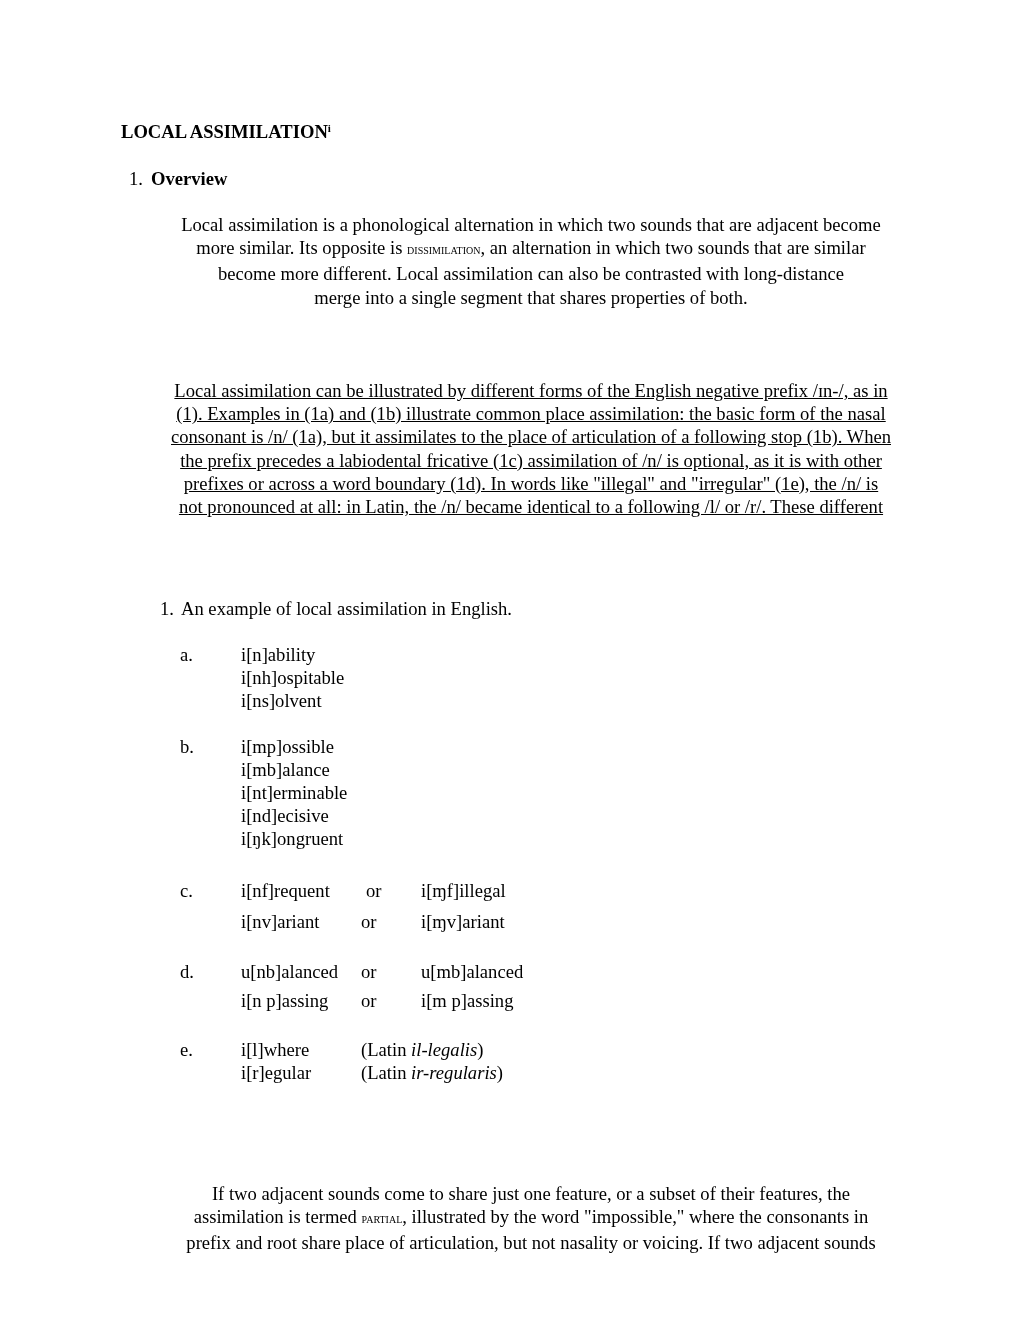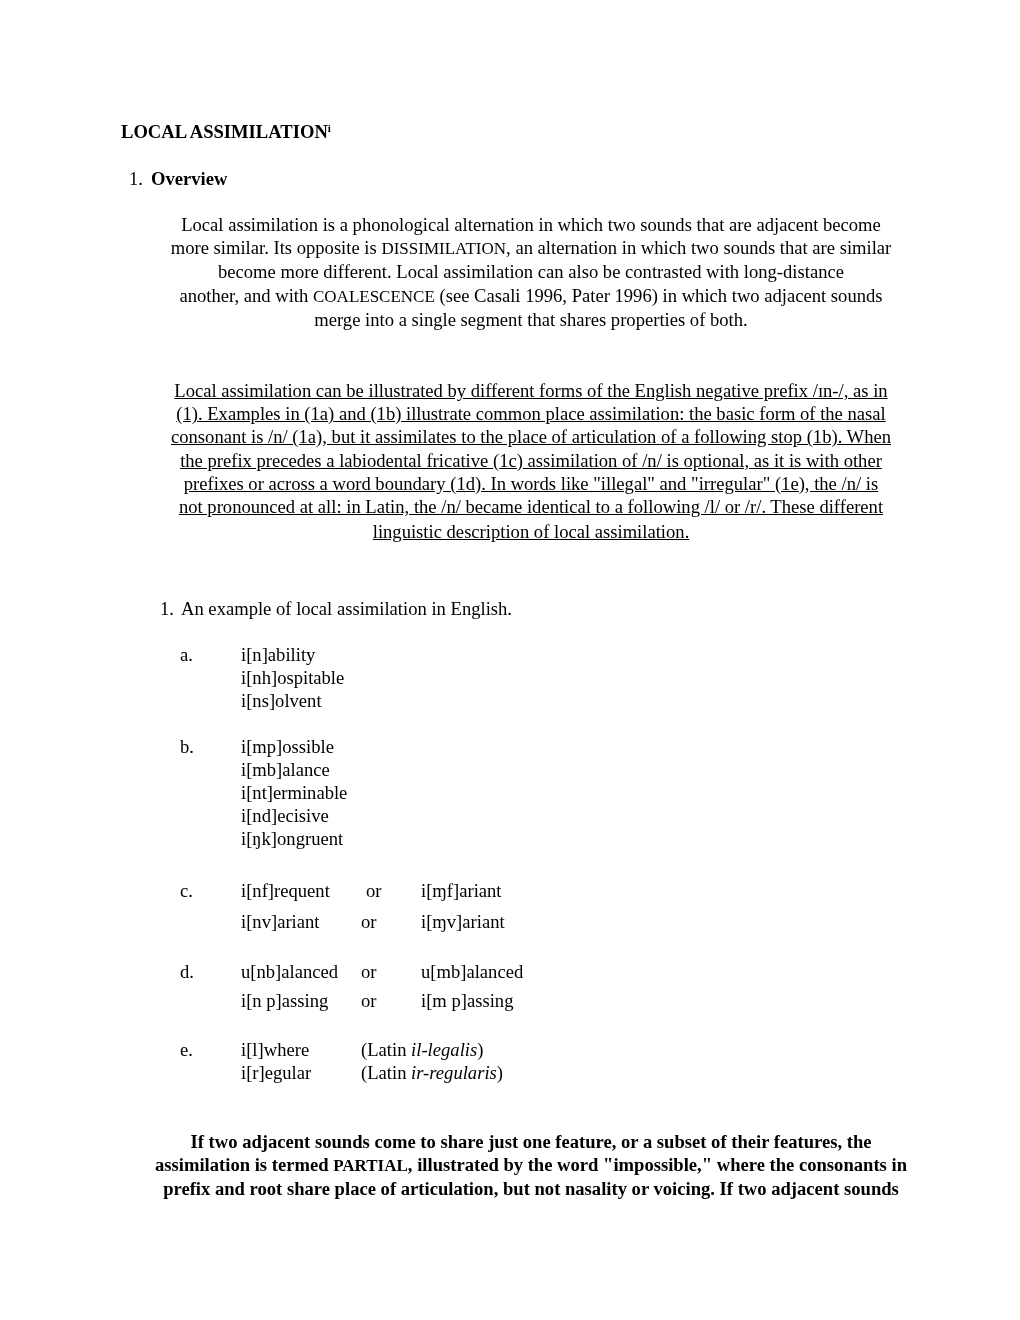--- a/index.html
+++ b/index.html
@@ -10,60 +10,58 @@
     font-size: 18.6px;
   }
   .abs { position: absolute; text-align: center; }
   .title { left: 121px; top: 121px; font-weight: bold; font-size: 18.6px; }
   .title sup { font-size: 11px; vertical-align: 6px; font-weight: bold; }
   .sec { left: 121px; top: 168px; }
   .sec .num { display: inline-block; width: 30px; }
   .sec .lbl { font-weight: bold; }
   .para { left: 121px; width: 800px; line-height: 23.2px; margin-left: 10px; }
   .para p { margin: 0; white-space: nowrap; }
-  .sc { font-variant: small-caps; font-size: 17px; text-transform: uppercase; }
+  .sc { font-variant: small-caps; font-size: 10px; text-transform: uppercase; }
   .p1 { top: 213px; }
   .p2 { top: 379px; text-decoration: underline; }
   .p2 p.tall { line-height: 27px; }
   .ex-head { left: 153px; top: 598px; }
   .ex-head .num { display: inline-block; width: 28px; }
   .row { position: absolute; white-space: nowrap; }
   .letter { position: absolute; left: 180px; }
   .c1 { position: absolute; left: 241px; }
   .c2 { position: absolute; left: 361px; }
   .c3 { position: absolute; left: 421px; }
   .c2b { position: absolute; left: 366px; }
   .it { font-style: italic; }
-  .p3 { top: 1130px; font-weight: bold; }
+  .p3 { top: 1182px; }
 </style>
 </head>
 <body>
 
 <div class="abs title"><span>LOCAL ASSIMILATION</span><sup>i</sup></div>
 
 <div class="abs sec">
   <span class="num">1.</span><span class="lbl">Overview</span>
 </div>
 
 <div class="abs para p1">
   <p>Local assimilation is a phonological alternation in which two sounds that are adjacent become</p>
   <p><span>more similar.  Its opposite is </span><span class="sc">dissimilation</span><span>, an alternation in which two sounds that are similar</span></p>
   <p>become more different.  Local assimilation can also be contrasted with long-distance</p>
-  <p><span>another, and with </span><span class="sc">coalescence</span><span> (see Casali 1996, Pater 1996) in which two adjacent sounds</span></p>
   <p>merge into a single segment that shares properties of both.</p>
 </div>
 
 <div class="abs para p2">
   <p>Local assimilation can be illustrated by different forms of the English negative prefix /ɪn-/, as in</p>
   <p>(1).  Examples in (1a) and (1b) illustrate common place assimilation:  the basic form of the nasal</p>
   <p>consonant is /n/ (1a), but it assimilates to the place of articulation of a following stop (1b).  When</p>
   <p>the prefix precedes a labiodental fricative (1c) assimilation of /n/ is optional, as it is with other</p>
   <p>prefixes or across a word boundary (1d).  In words like "illegal" and "irregular" (1e), the /n/ is</p>
   <p>not pronounced at all:  in Latin, the /n/ became identical to a following /l/ or /r/. These different</p>
-  <p class="tall">linguistic description of local assimilation.</p>
 </div>
 
 <div class="abs ex-head">
   <span class="num">1.</span><span>An example of local assimilation in English.</span>
 </div>
 
 <div>
   <div class="row" style="top:644px;">
     <span class="letter">a.</span>
     <span class="c1">i[n]ability</span>
@@ -93,21 +91,21 @@
   <div class="row" style="top:828px;">
     <span class="c1">i[ŋk]ongruent</span>
   </div>
 </div>
 
 <div>
   <div class="row" style="top:880px;">
     <span class="letter">c.</span>
     <span class="c1">i[nf]requent</span>
     <span class="c2b">or</span>
-    <span class="c3">i[ɱf]ariant</span>
+    <span class="c3">i[ɱf]illegal</span>
   </div>
   <div class="row" style="top:911px;">
     <span class="c1">i[nv]ariant</span>
     <span class="c2">or</span>
     <span class="c3">i[ɱv]ariant</span>
   </div>
 </div>
 
 <div>
   <div class="row" style="top:961px;">

